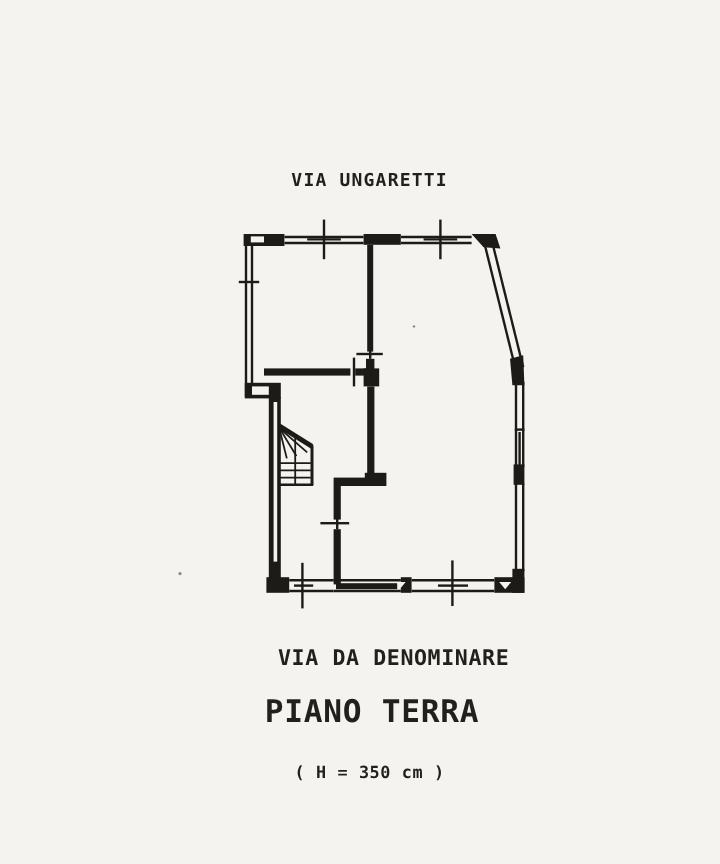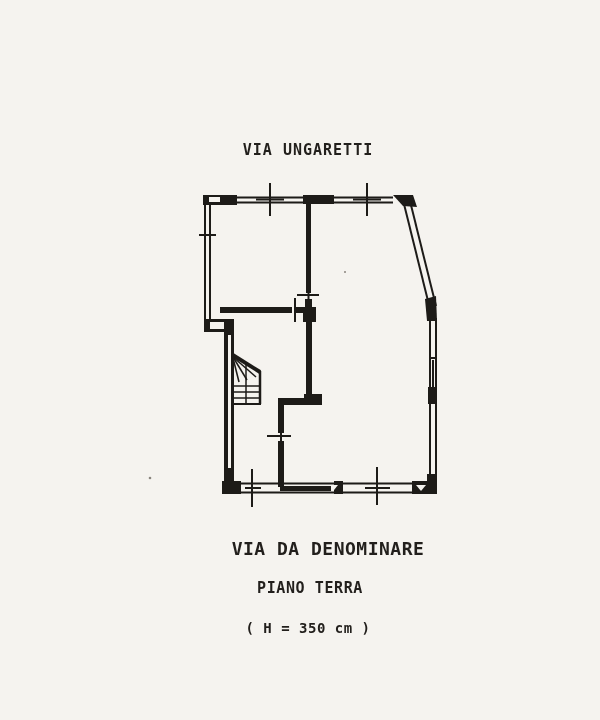--- a/index.html
+++ b/index.html
@@ -41,26 +41,26 @@
   }
   .street-bottom {
     left: 328px;
     top: 538px;
     font-size: 18px;
     letter-spacing: 0.5px;
   }
   .floor-title {
     left: 310px;
     top: 579px;
-    font-size: 15px;
+    font-size: 26px;
     letter-spacing: 0.6px;
   }
   .height-note {
     left: 308px;
-    top: 620px;
+    top: 636px;
     font-size: 14px;
     letter-spacing: 0.5px;
   }
 </style>
 </head>
 <body>
 
 <div class="page">
 
   <svg class="plan-svg" id="plan" viewBox="0 0 600 720" xmlns="http://www.w3.org/2000/svg">

